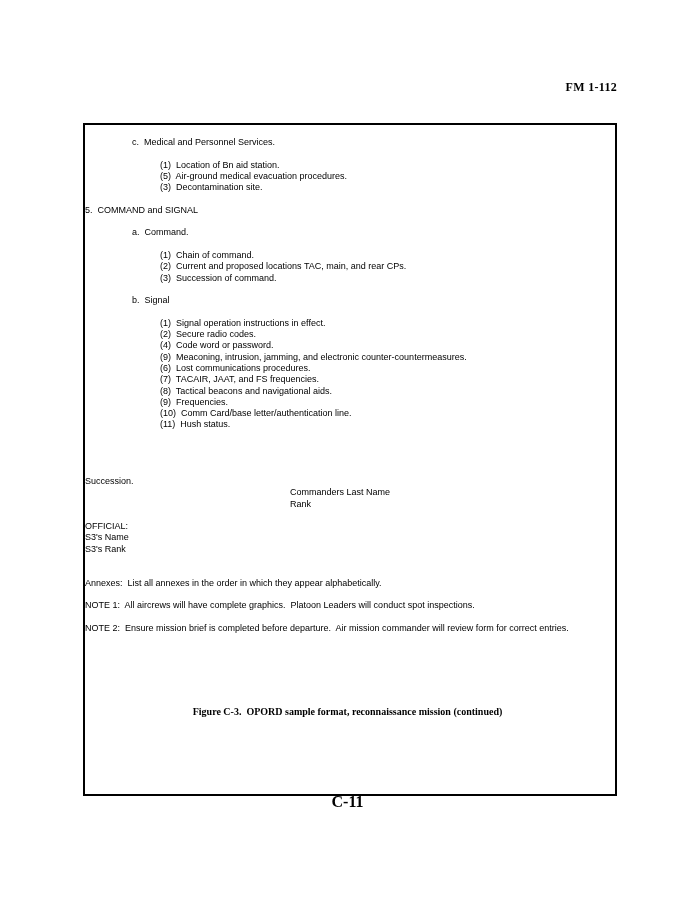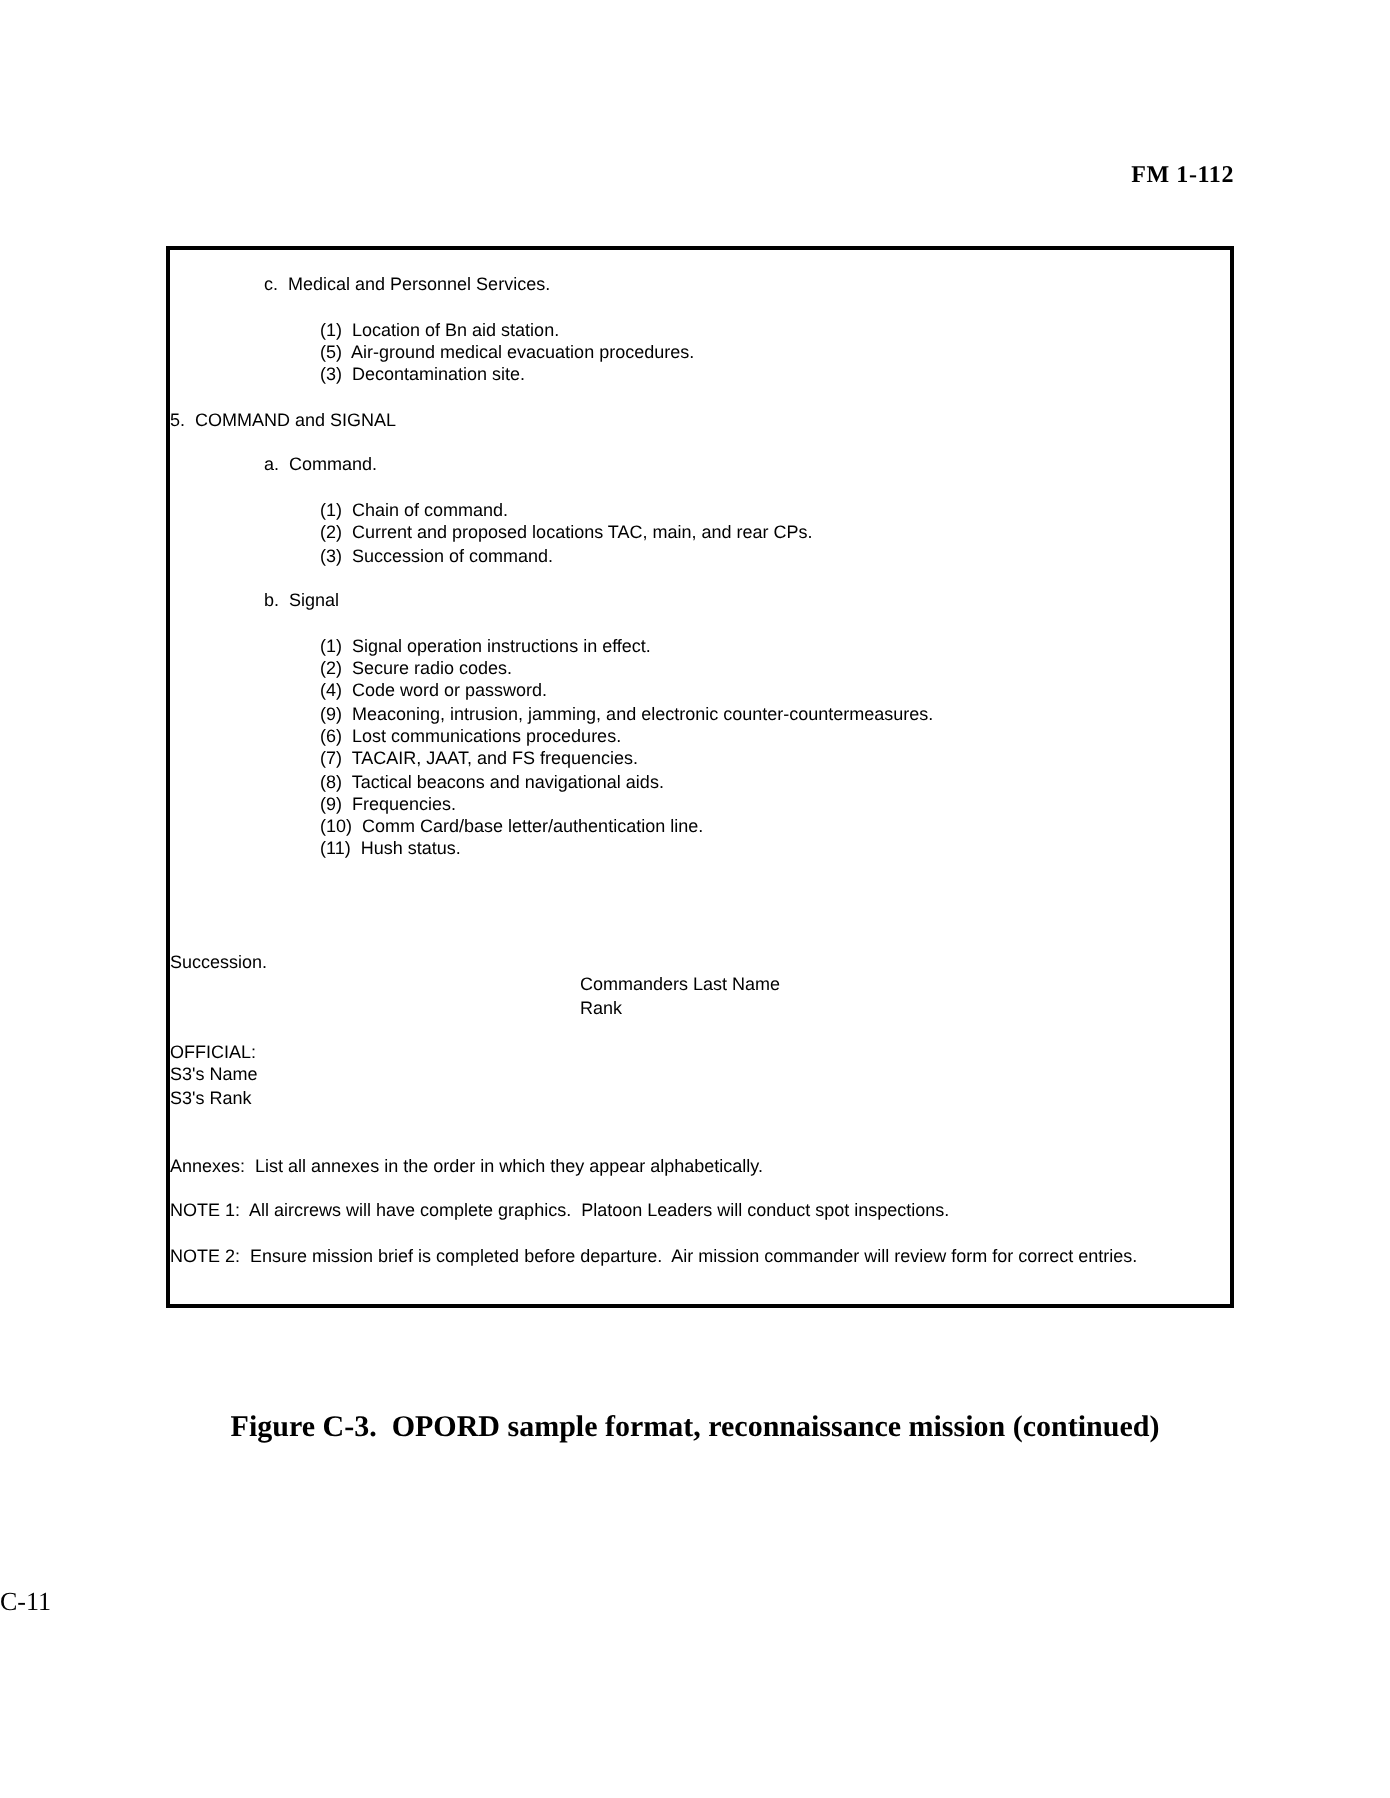--- a/index.html
+++ b/index.html
@@ -21,21 +21,21 @@
     font-weight: bold;
     font-size: 12px;
     letter-spacing: 0.3px;
     margin-left: 36px;
   }
   .doc-box {
     position: absolute;
     left: 83px;
     top: 123px;
     width: 534px;
-    height: 531px;
+    height: 673px;
     border: 2px solid #000000;
     padding-top: 12px;
     background: #ffffff;
   }
   .line {
     font-size: 9px;
     line-height: 11.3px;
     white-space: pre;
     color: #000000;
   }
@@ -44,31 +44,32 @@
   .ind-2 { padding-left: 75px; }
   .ind-sig { padding-left: 205px; }
   .figure-caption {
     position: absolute;
     top: 706px;
     left: 0;
     width: 100%;
     text-align: center;
     font-family: "Liberation Serif", "DejaVu Serif", serif;
     font-weight: bold;
-    font-size: 15px;
+    font-size: 10px;
     white-space: pre;
   }
   .page-footer {
     position: absolute;
     top: 793px;
     left: 0;
     width: 100%;
+    text-align: center;
     font-family: "Liberation Serif", "DejaVu Serif", serif;
-    font-weight: normal;
-    font-size: 13px;
+    font-weight: bold;
+    font-size: 16px;
   }
 </style>
 </head>
 <body>
 
 <div class="page">
 
   <div class="page-header">FM 1-112</div>
 
   <div class="doc-box">

